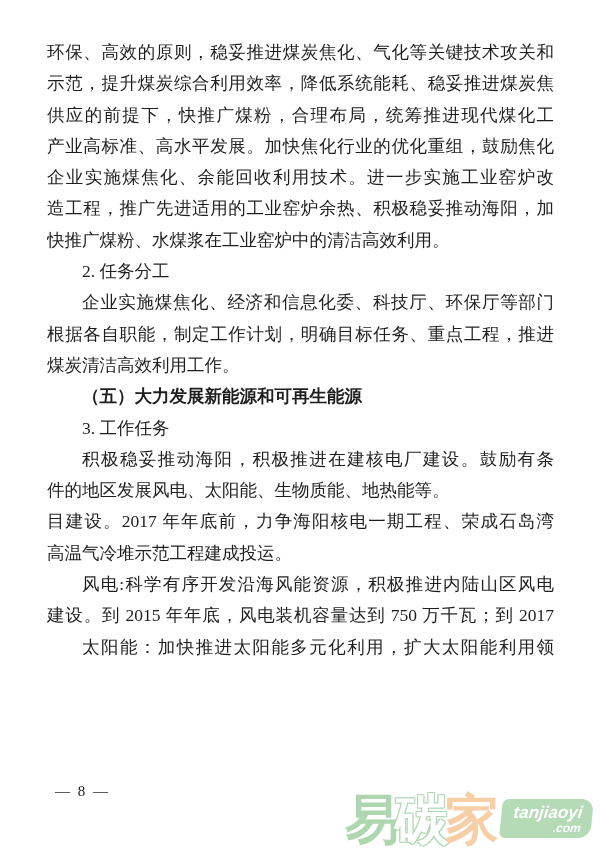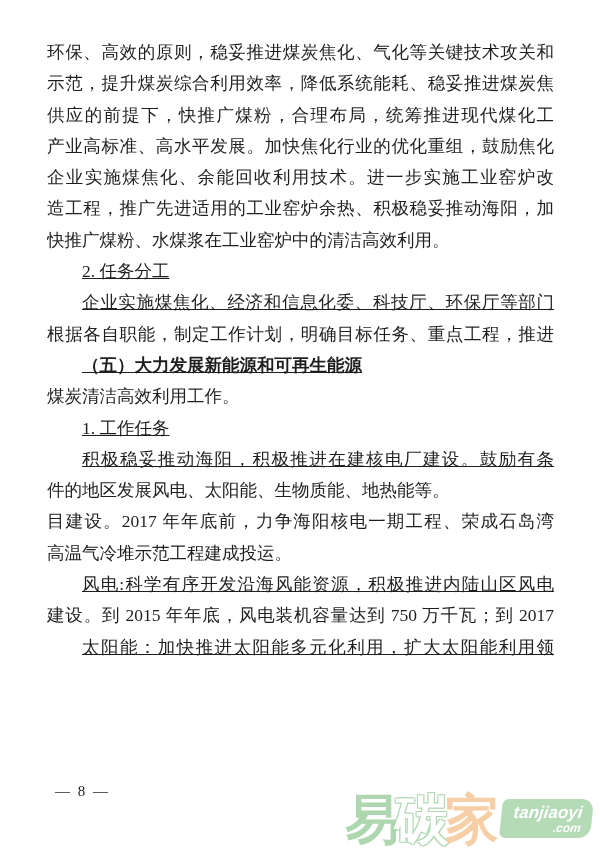--- a/index.html
+++ b/index.html
@@ -19,21 +19,21 @@
   .ln {
     font-size:17.5px;
     line-height:31.3px;
     height:31.3px;
     overflow:hidden;
     text-align:justify;
     text-align-last:justify;
     white-space:normal;
   }
   .ln.short { text-align-last:left; }
-  .ln.indent { text-indent:2em;text-decoration:underline; }
+  .ln.indent { text-indent:2em; }
   .ln.bold { font-weight:bold; }
   .page-number {
     position:absolute;
     left:55px; top:783px;
     font-size:15px;
     letter-spacing:2px;
     color:#222;
   }
   .watermark {
     position:absolute;
@@ -92,23 +92,23 @@
     <div class="ln">环保、高效的原则，稳妥推进煤炭焦化、气化等关键技术攻关和</div>
     <div class="ln">示范，提升煤炭综合利用效率，降低系统能耗、稳妥推进煤炭焦化</div>
     <div class="ln">供应的前提下，快推广煤粉，合理布局，统筹推进现代煤化工</div>
     <div class="ln">产业高标准、高水平发展。加快焦化行业的优化重组，鼓励焦化</div>
     <div class="ln">企业实施煤焦化、余能回收利用技术。进一步实施工业窑炉改</div>
     <div class="ln">造工程，推广先进适用的工业窑炉余热、积极稳妥推动海阳，加</div>
     <div class="ln short">快推广煤粉、水煤浆在工业窑炉中的清洁高效利用。</div>
     <div class="ln short indent">2. 任务分工</div>
     <div class="ln indent">企业实施煤焦化、经济和信息化委、科技厅、环保厅等部门</div>
     <div class="ln">根据各自职能，制定工作计划，明确目标任务、重点工程，推进</div>
+    <div class="ln short">煤炭清洁高效利用工作。</div>
     <div class="ln short indent bold">（五）大力发展新能源和可再生能源</div>
-    <div class="ln short">煤炭清洁高效利用工作。</div>
-    <div class="ln short indent">1. 工作任务</div>
+    <div class="ln short indent">3. 工作任务</div>
     <div class="ln indent">积极稳妥推动海阳，积极推进在建核电厂建设。鼓励有条</div>
     <div class="ln short">件的地区发展风电、太阳能、生物质能、地热能等。</div>
     <div class="ln">目建设。2017 年年底前，力争海阳核电一期工程、荣成石岛湾</div>
     <div class="ln short">高温气冷堆示范工程建成投运。</div>
     <div class="ln indent">风电:科学有序开发沿海风能资源，积极推进内陆山区风电</div>
     <div class="ln">建设。到 2015 年年底，风电装机容量达到 750 万千瓦；到 2017</div>
     <div class="ln indent">太阳能：加快推进太阳能多元化利用，扩大太阳能利用领</div>
   </div>
 
   <div class="page-number">— 8 —</div>

